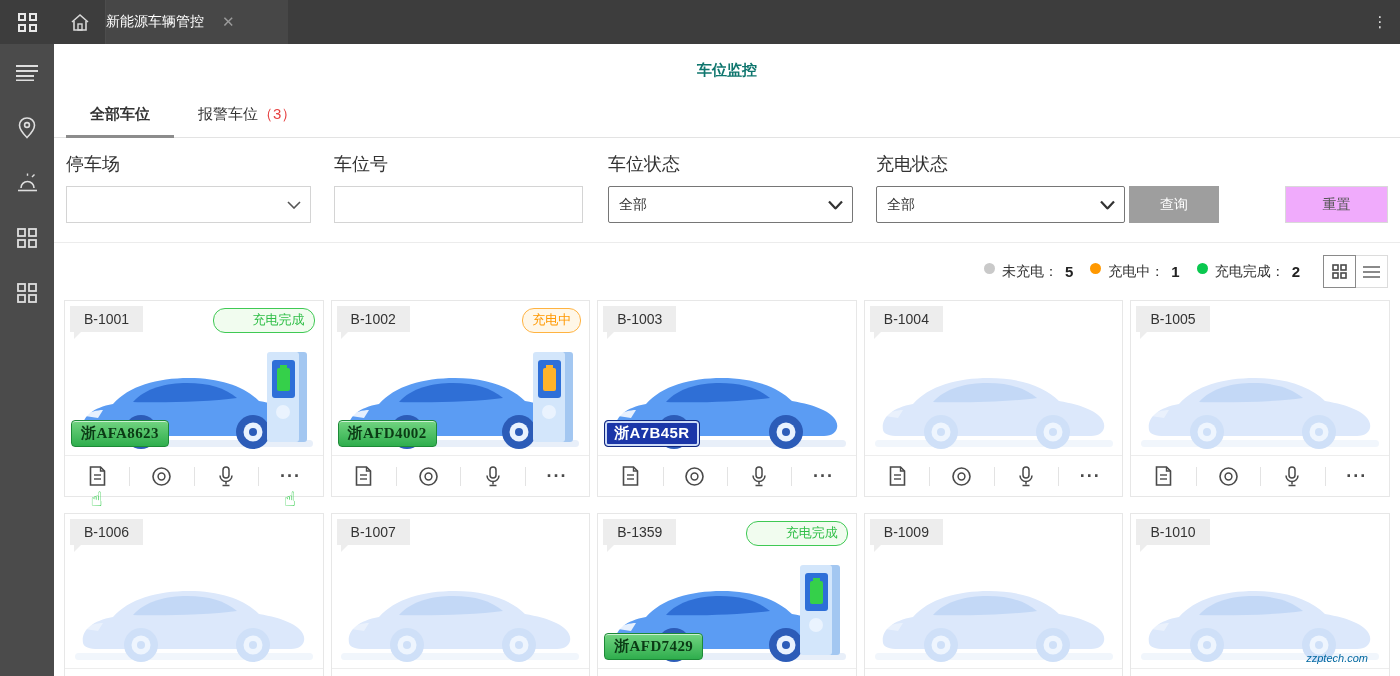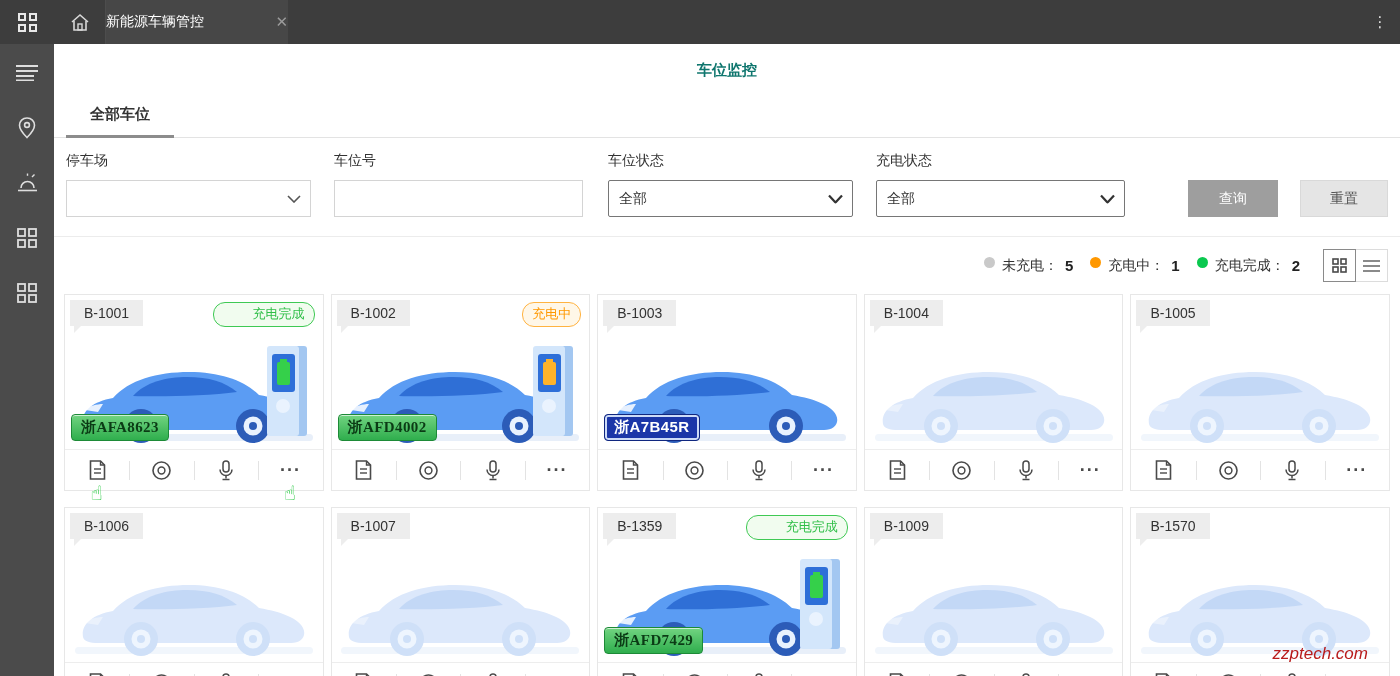--- a/index.html
+++ b/index.html
@@ -6,21 +6,21 @@
   html,body { width:1400px; height:676px; overflow:hidden; background:#fff;
     font-family:"Liberation Sans","DejaVu Sans",sans-serif; }
 
   
   .topbar { position:absolute; top:0; left:0; width:1400px; height:44px;
     background:#3d3d3d; display:flex; align-items:stretch; z-index:20; }
   .corner { width:54px; display:flex; align-items:center; justify-content:center; }
   .home-btn { width:52px; display:flex; align-items:center; justify-content:center;
     border-right:1px solid #4d4d4d; cursor:pointer; }
   .top-tab { width:182px; background:#474747; color:#fff; font-size:14px;
-    display:flex; align-items:center; justify-content:space-between; gap:2px; cursor:pointer; }
+    display:flex; align-items:center; justify-content:flex-start; gap:18px; cursor:pointer; }
   .top-tab .close { color:#9b9b9b; font-size:15px; }
   .top-spacer { flex:1; }
   .kebab { width:40px; display:flex; align-items:center; justify-content:center;
     color:#e0e0e0; font-size:15px; letter-spacing:0; cursor:pointer; }
 
   
   .sidebar { position:absolute; top:44px; left:0; width:54px; height:632px;
     background:#4b4b4b; display:flex; flex-direction:column; align-items:center;
     padding-top:16px; gap:29px; z-index:10; }
   .side-item { width:26px; height:26px; display:flex; align-items:center;
@@ -34,31 +34,31 @@
   .tabs { display:flex; padding:0 12px; border-bottom:1px solid #e3e3e3; }
   .tab { padding:12px 24px 13px 24px; font-size:15px; color:#333; cursor:pointer; position:relative; }
   .tab.active { font-weight:bold; }
   .tab.active::after { content:""; position:absolute; left:0; right:0; bottom:-1px;
     height:3px; background:#8c8c8c; }
   .tab .red { color:#e64242; }
 
   .filters { display:flex; align-items:flex-end; padding:14px 12px 19px 12px;
     border-bottom:1px solid #ececec; }
   .fgroup { display:flex; flex-direction:column; }
-  .fgroup label { font-size:14px; color:#333; margin-bottom:10px; }
+  .fgroup label { font-size:18px; color:#333; margin-bottom:10px; }
   .ctl { height:37px; background:#fff; font-size:14px; color:#333; }
   .select-box { position:relative; border:1px solid #d4d4d4; display:flex;
     align-items:center; padding:0 32px 0 10px; cursor:pointer; }
   .select-box.dark { border:1px solid #767676; border-radius:2px; }
   .select-box svg { position:absolute; right:9px; top:50%; transform:translateY(-50%); }
   .text-input { border:1px solid #d4d4d4; padding:0 10px; outline:none; width:100%; }
   .btns { margin-left:auto; display:flex; gap:22px; }
   .btn { height:37px; font-size:14px; cursor:pointer; border:none; }
   .btn-query { width:90px; background:#9e9e9e; color:#fff; }
-  .btn-reset { width:88px; background:#e5e5e5; border:1px solid #d9d9d9; color:#555; }
+  .btn-reset { width:103px; background:#f0abfc; border:1px solid #d9d9d9; color:#555;margin-left:44px; }
 
   .legend-row { display:flex; justify-content:flex-end; align-items:center;
     padding:12px 12px 12px 0; gap:17px; }
   .legend-item { display:flex; align-items:flex-start; gap:7px; font-size:14px; color:#333; }
   .dot { width:11px; height:11px; border-radius:50%; }
   .legend-item b { font-size:15px; color:#222; }
   .vtoggles { display:flex; margin-left:6px; }
   .vt { width:33px; height:33px; background:#fff; display:flex; align-items:center;
     justify-content:center; cursor:pointer; }
   .vt-grid { border:1px solid #8a8a8a; z-index:1; }
@@ -118,22 +118,22 @@
   .car-svg.ghost .hub { fill:#cfe0f8; }
   .car-svg.ghost .ground { fill:#f1f6fc; }
   .car-svg.ghost .light { opacity:.4; }
   .charger .pillar { fill:#d3e6fb; }
   .charger .pillar-side { fill:#a3c7f1; }
   .charger .screen { fill:#2e6fd8; }
   .charger .cbtn { fill:#eaf3fe; }
   .charger .battery { fill:#35d04a; }
   .charger.batt-orange .battery { fill:#ffb32a; }
 
-  .watermark { position:absolute; right:32px; bottom:12px; font-size:17px;
-    font-style:italic; color:#b91c1c; z-index:8; }
+  .watermark { position:absolute; right:32px; bottom:12px; font-size:11px;
+    font-style:italic; color:#0369a1; z-index:8; }
 
   svg { display:block; }
 </style>
 </head>
 <body>
 
 <div class="topbar">
   <div class="corner">
     <svg width="19" height="19" viewBox="0 0 19 19">
       <g fill="none" stroke="#e8e8e8" stroke-width="2">
@@ -206,20 +206,23 @@
   </div>
 </div>
 
 <div class="main">
 
   <div class="page-title">车位监控</div>
 
   <div class="tabs">
     <div class="tab active">
       <span>全部车位</span>
+    </div>
+    <div class="tab">
+      <span>报警车位</span><span class="red">（3）</span>
     </div>
   </div>
 
   <div class="filters">
     <div class="fgroup" style="width:245px;margin-right:23px;">
       <label>停车场</label>
       <div class="ctl select-box">
         <span></span>
         <svg width="14" height="8" viewBox="0 0 14 8">
             <polyline points="1,1 7,7 13,1" fill="none" stroke="#555" stroke-width="1.6"></polyline>
@@ -782,21 +785,21 @@
         </svg>
 
       </span>
       <span class="fcell">
         
         
       </span>
     </div>
   </div>
       <div class="card">
-    <div class="spot-tag">B-1570</div>
+    <div class="spot-tag">B-1010</div>
 
     <div class="card-img">
       <svg class="car-svg ghost" viewBox="0 0 250 110">
         <rect class="ground" x="6" y="96" width="238" height="7" rx="3.5"></rect>
         <g class="car">
           <path class="body" d="M14 86 C12 74 22 64 44 60 C60 42 88 34 120 34 C152 34 176 43 190 57 C214 61 230 68 234 77 C238 85 232 92 222 92 L30 92 C20 92 15 90 14 86 Z"></path>
           <path class="win" d="M64 58 C76 44 98 39 118 39 C140 39 156 44 168 54 C140 58 90 59 64 58 Z"></path>
           <circle class="wheel-o" cx="72" cy="88" r="17"></circle>
           <circle class="wheel-i" cx="72" cy="88" r="9.5"></circle>
           <circle class="hub" cx="72" cy="88" r="4"></circle>

